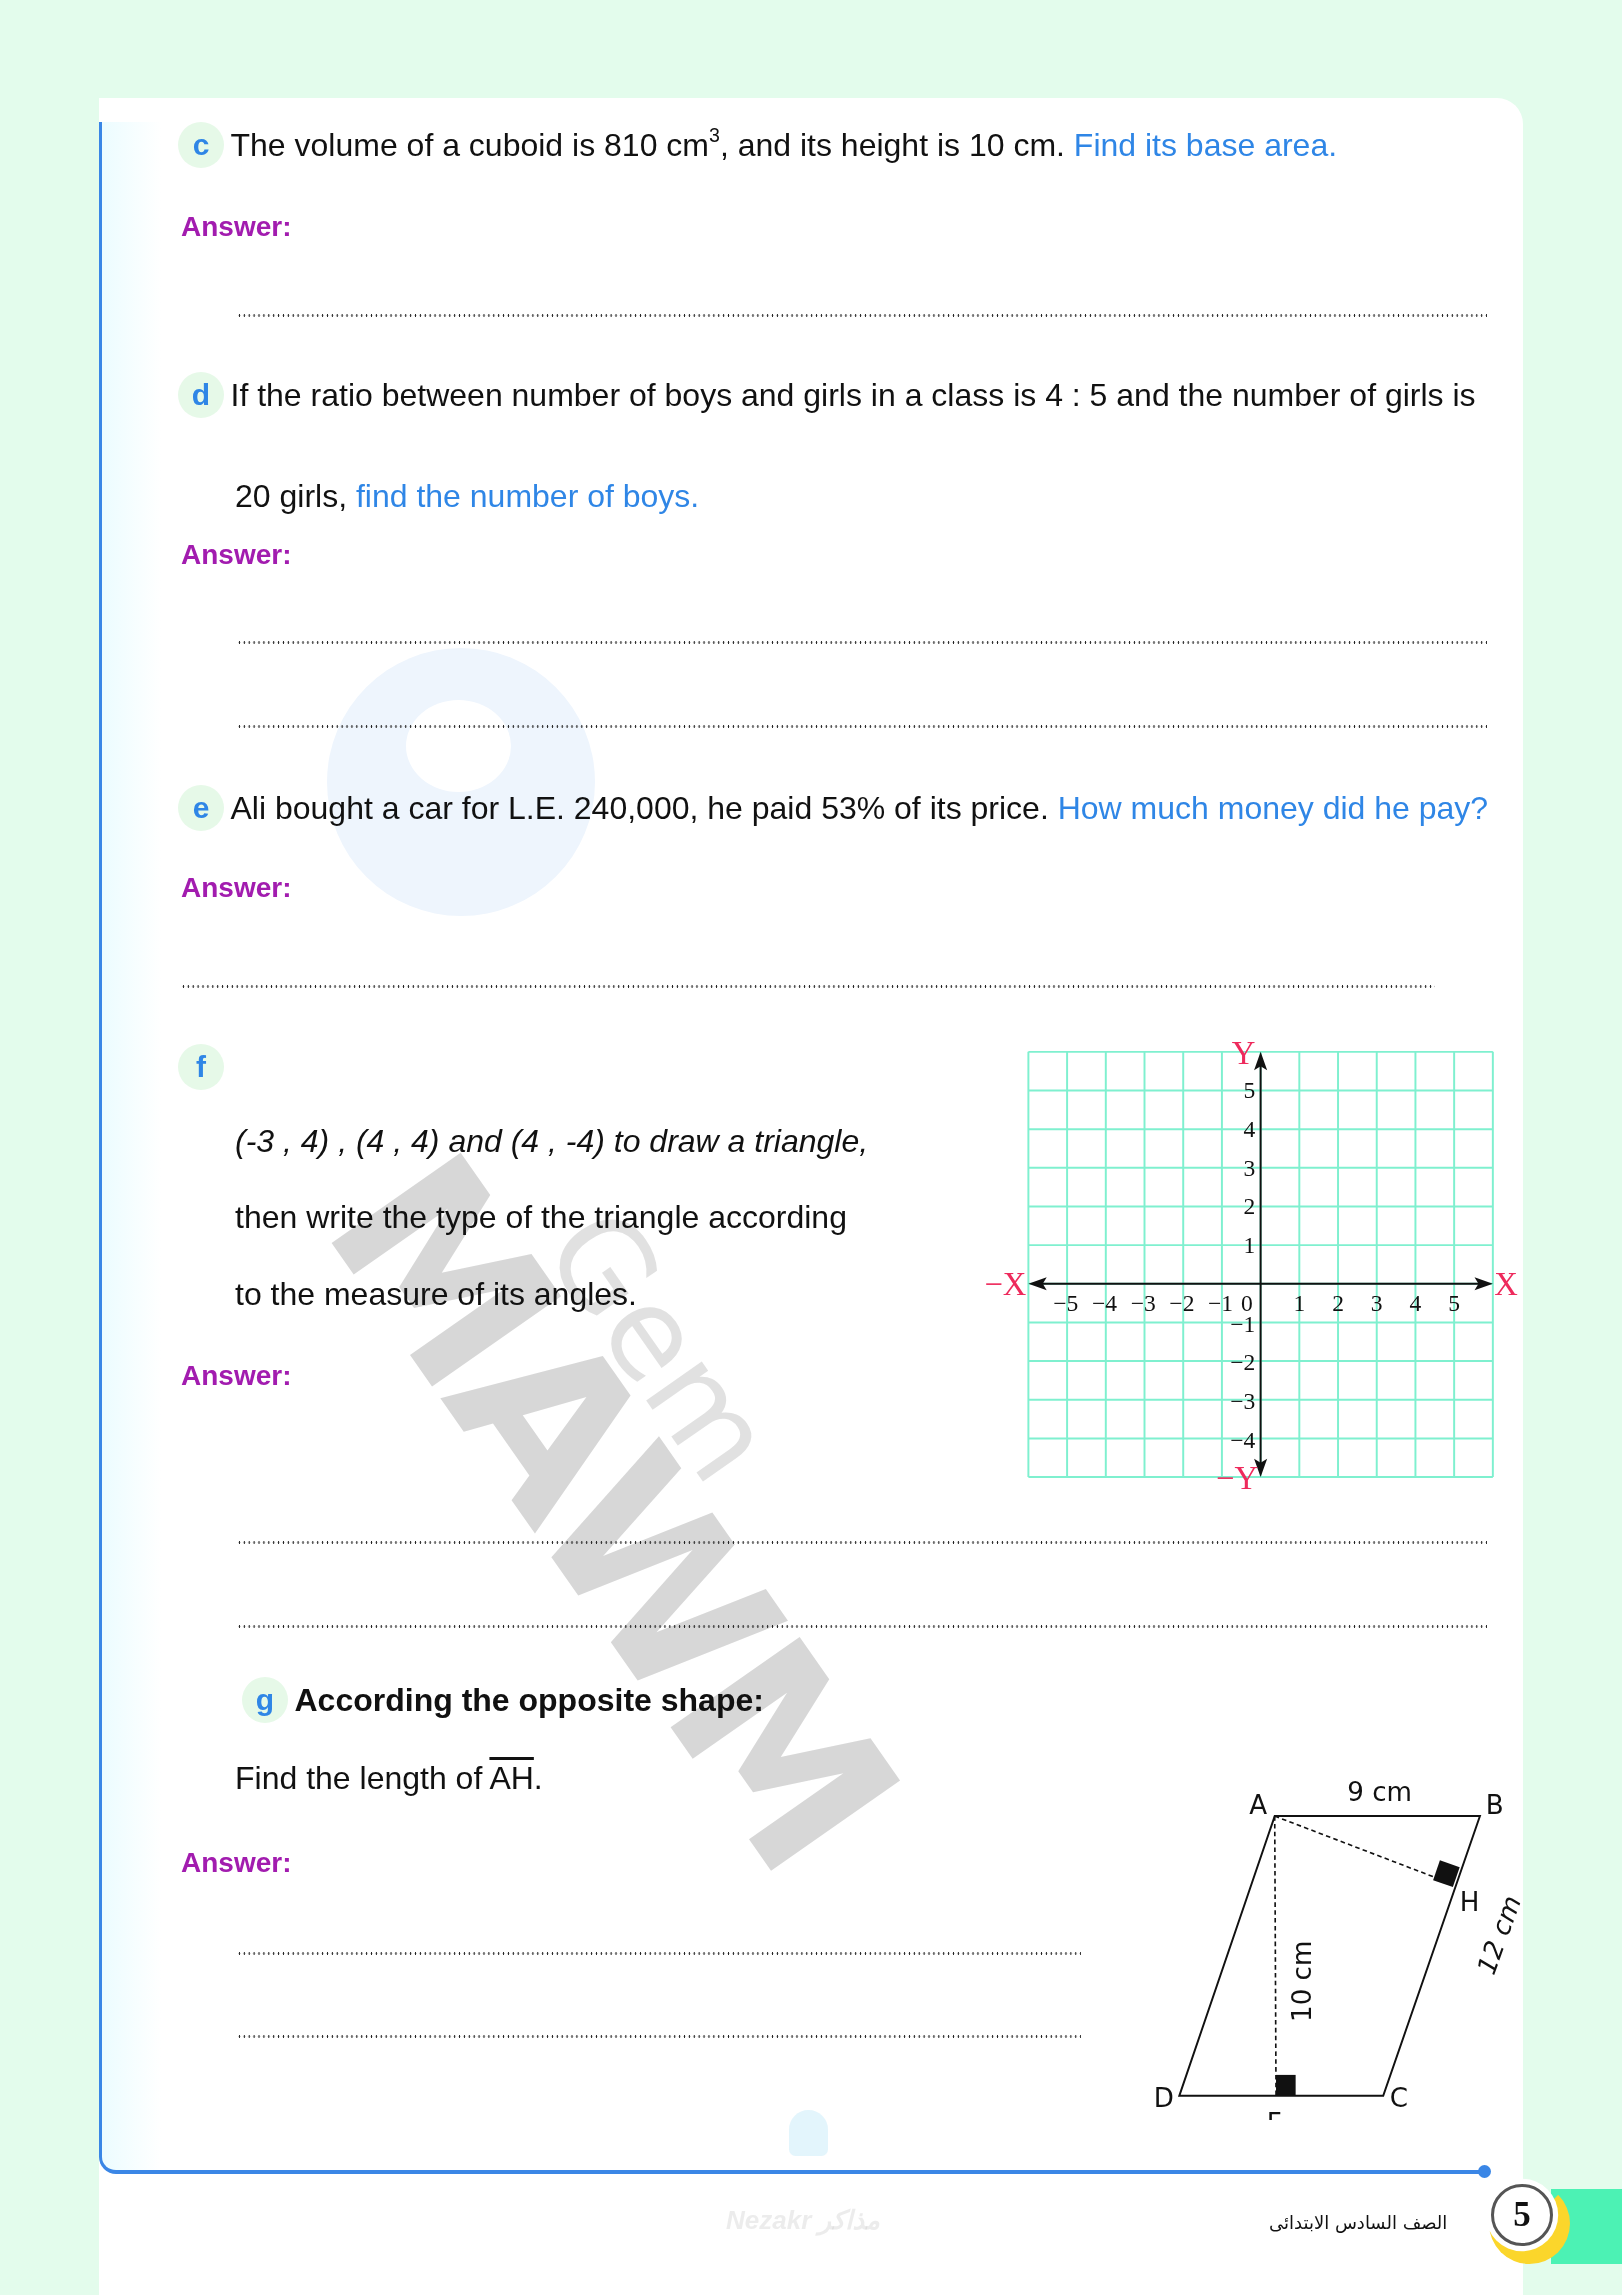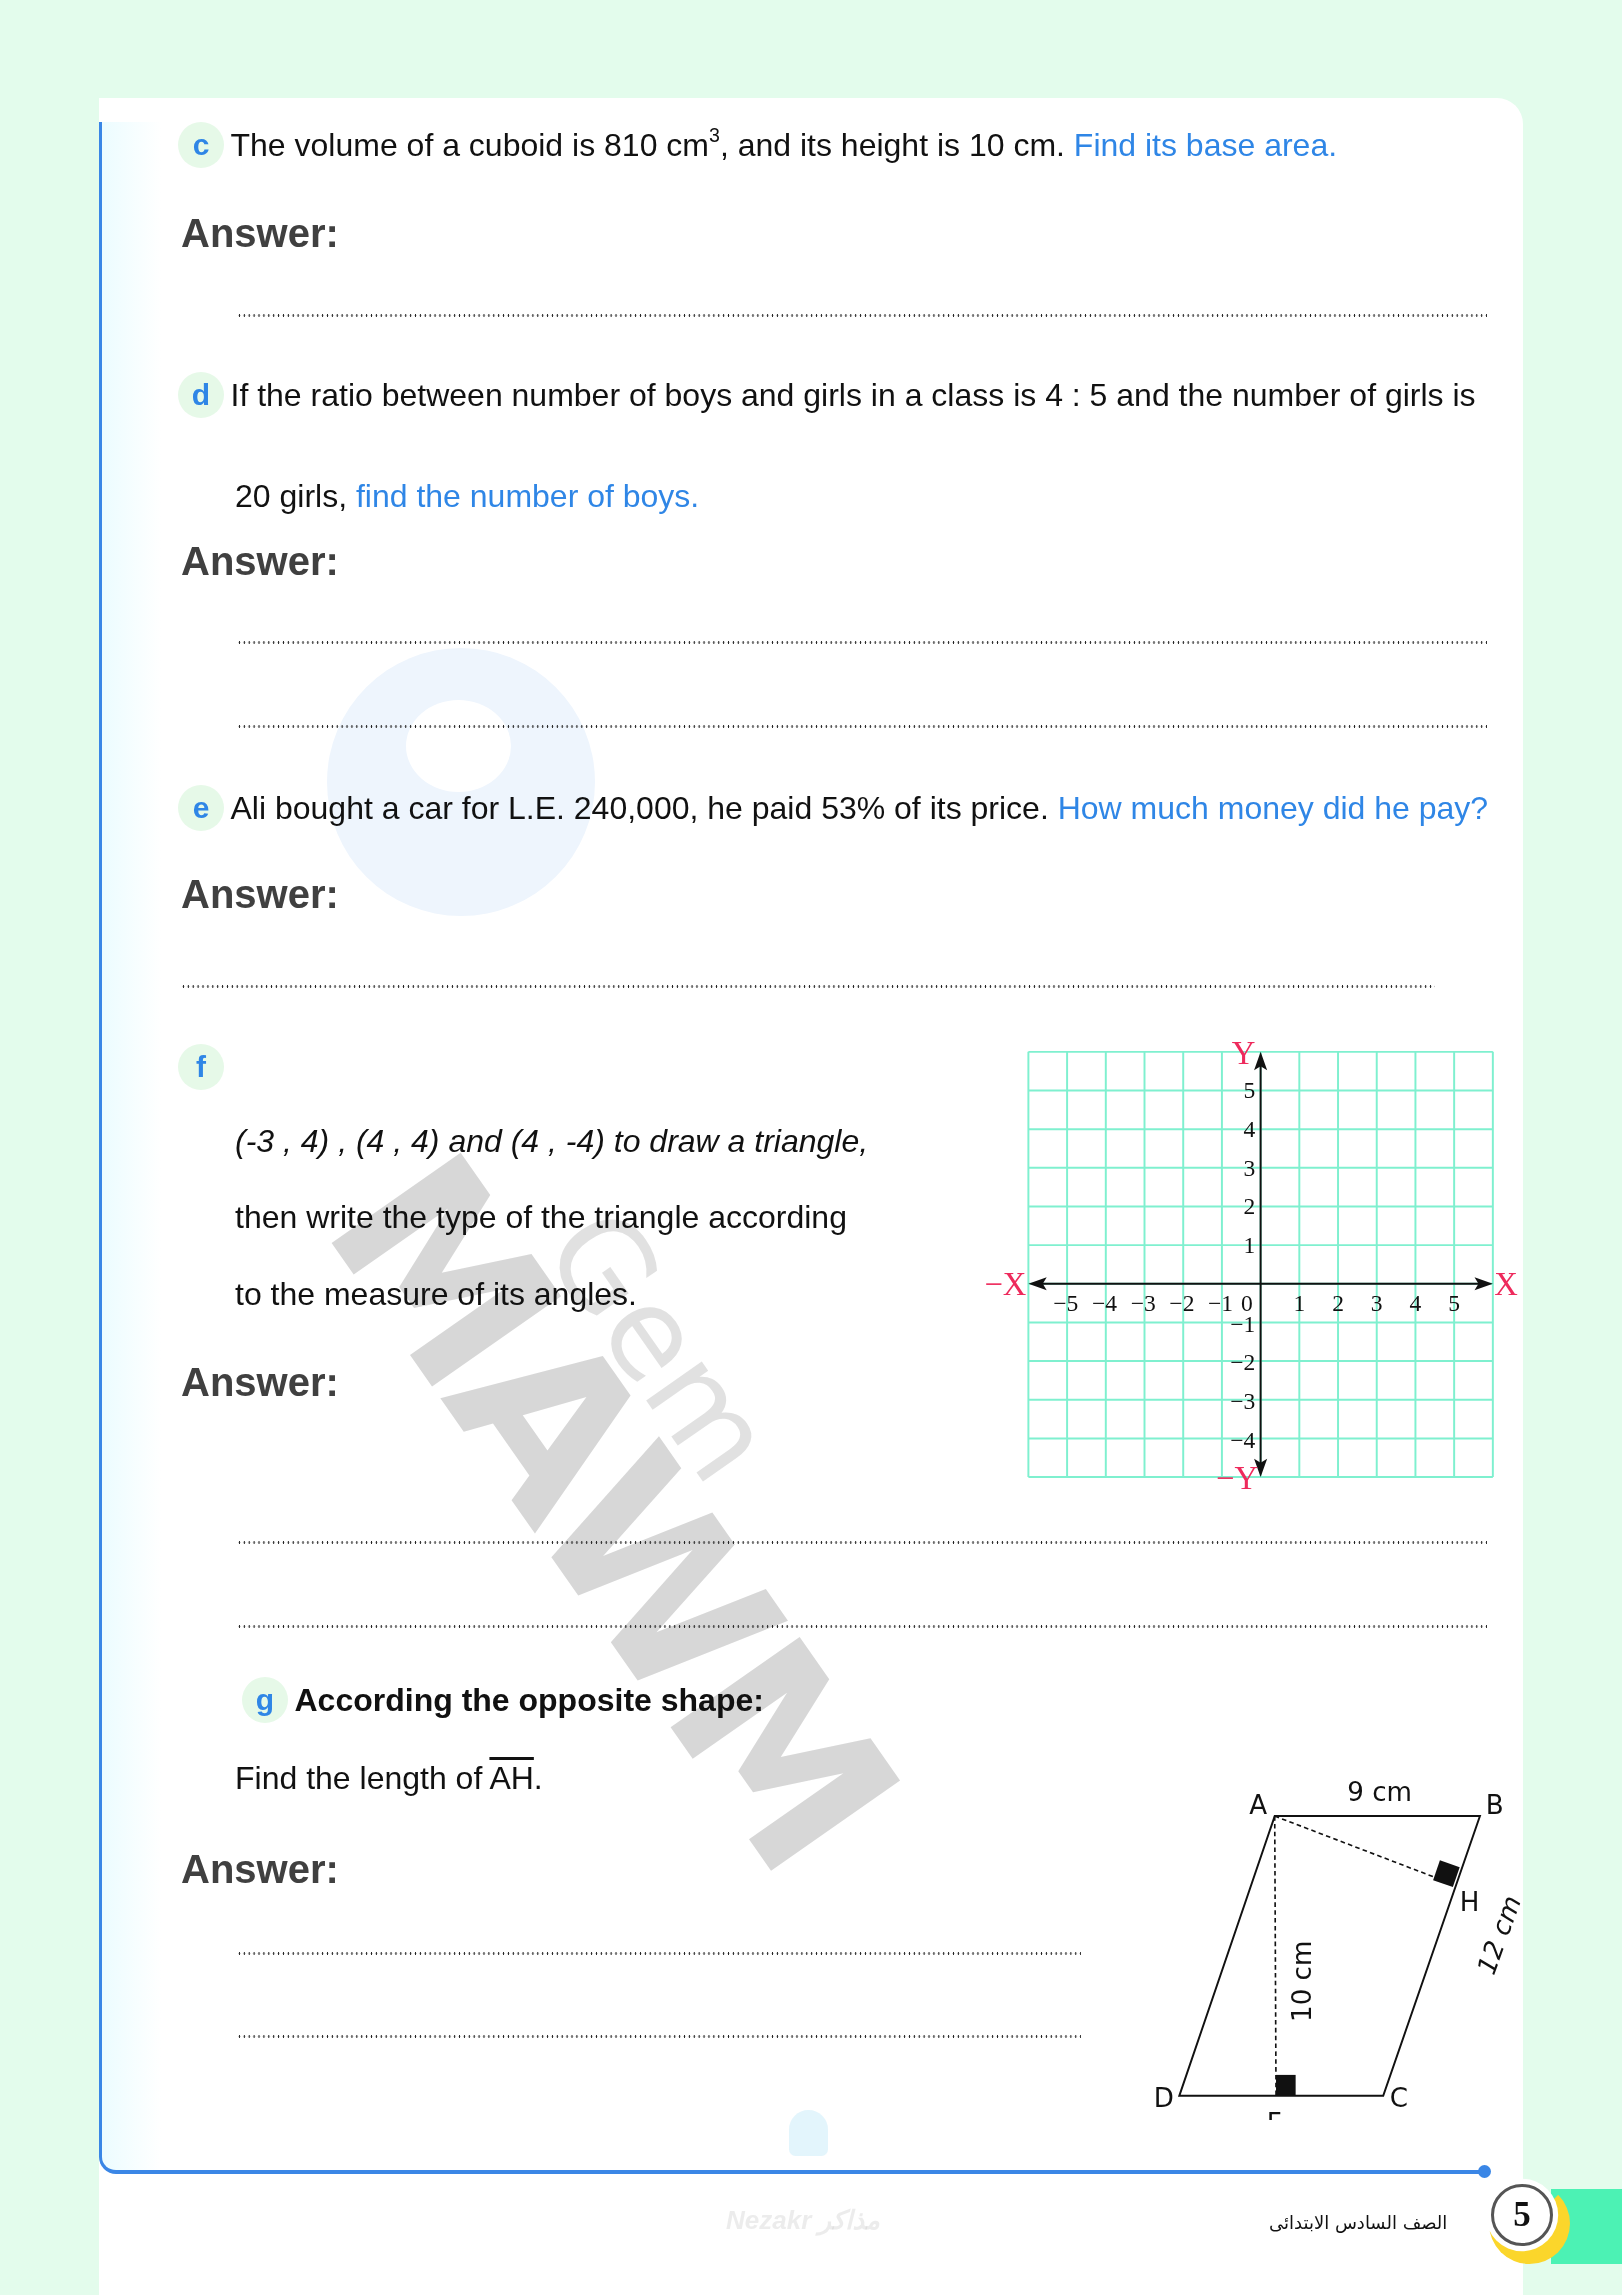--- a/index.html
+++ b/index.html
@@ -71,21 +71,21 @@
       width: 46px; height: 46px; border-radius: 50%;
       background: #e6f9e8;
       display: flex; align-items: center; justify-content: center;
       color: #2f86e6; font-weight: bold; font-size: 30px;
       margin-right: 6.5px; flex: none;
     }
     .q-text { font-size: 32px; color: #111; }
     .q-ask { color: #2f86e6; }
     .text-line { position: absolute; font-size: 32px; color: #111; white-space: nowrap; }
     .answer-label {
-      position: absolute; font-size: 40px; font-weight: bold; color: #404040;
+      position: absolute; font-size: 28px; font-weight: bold; color: #a21caf;
     }
     .dots {
       position: absolute; height: 2.6px;
       background-image: radial-gradient(circle, #222 0.9px, transparent 1px);
       background-size: 4.9px 2.6px;
       background-repeat: repeat-x;
     }
     sup { font-size: 19.6px; vertical-align: 14.4px; line-height: 0; }
     .bold { font-weight: bold; }
     .overline { text-decoration: overline; }

